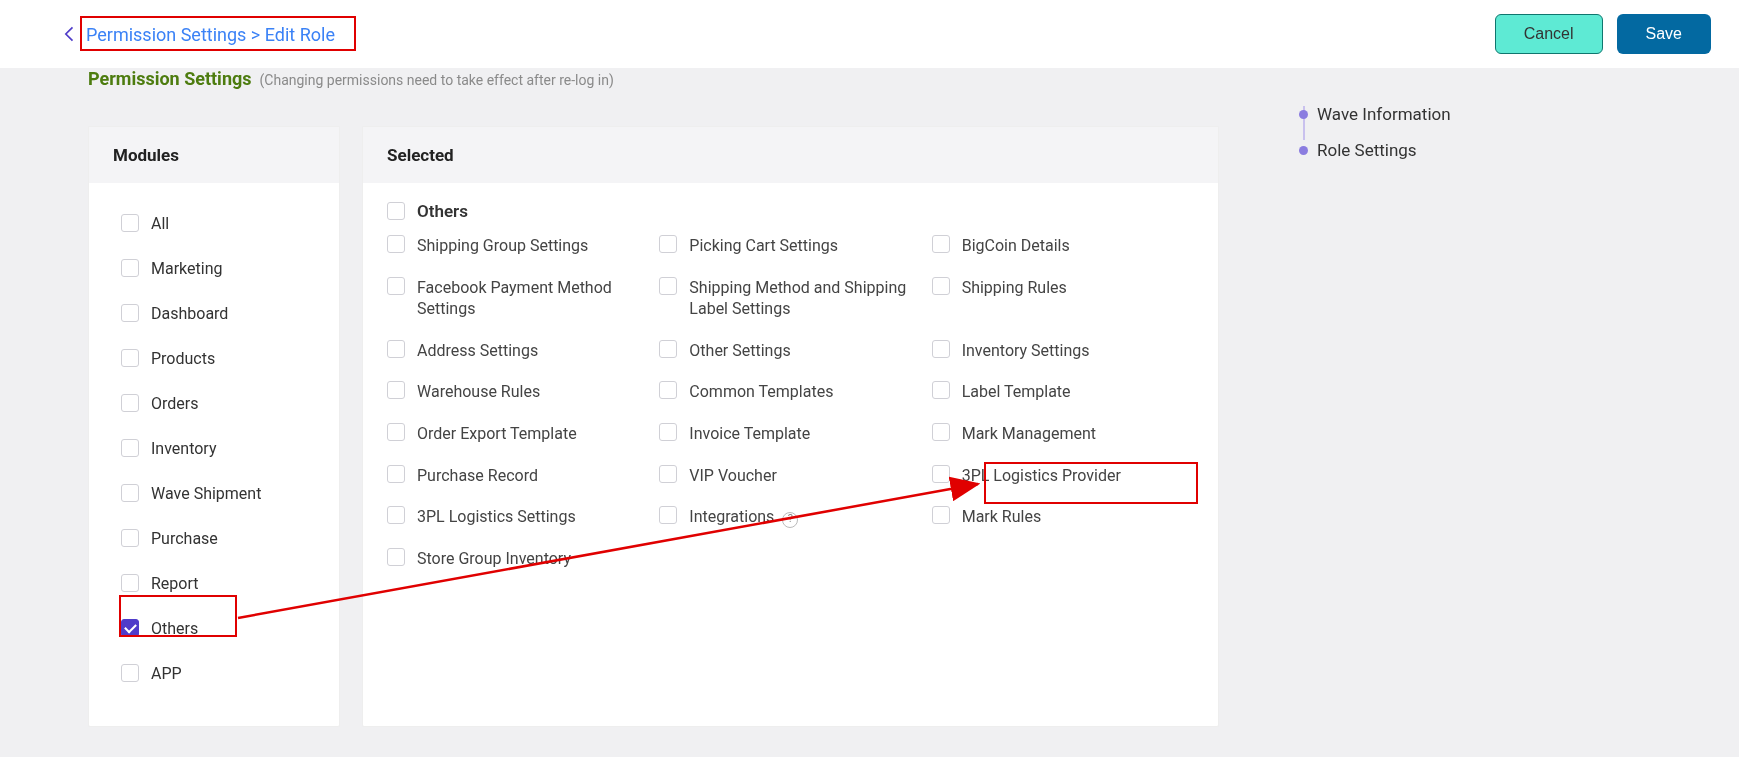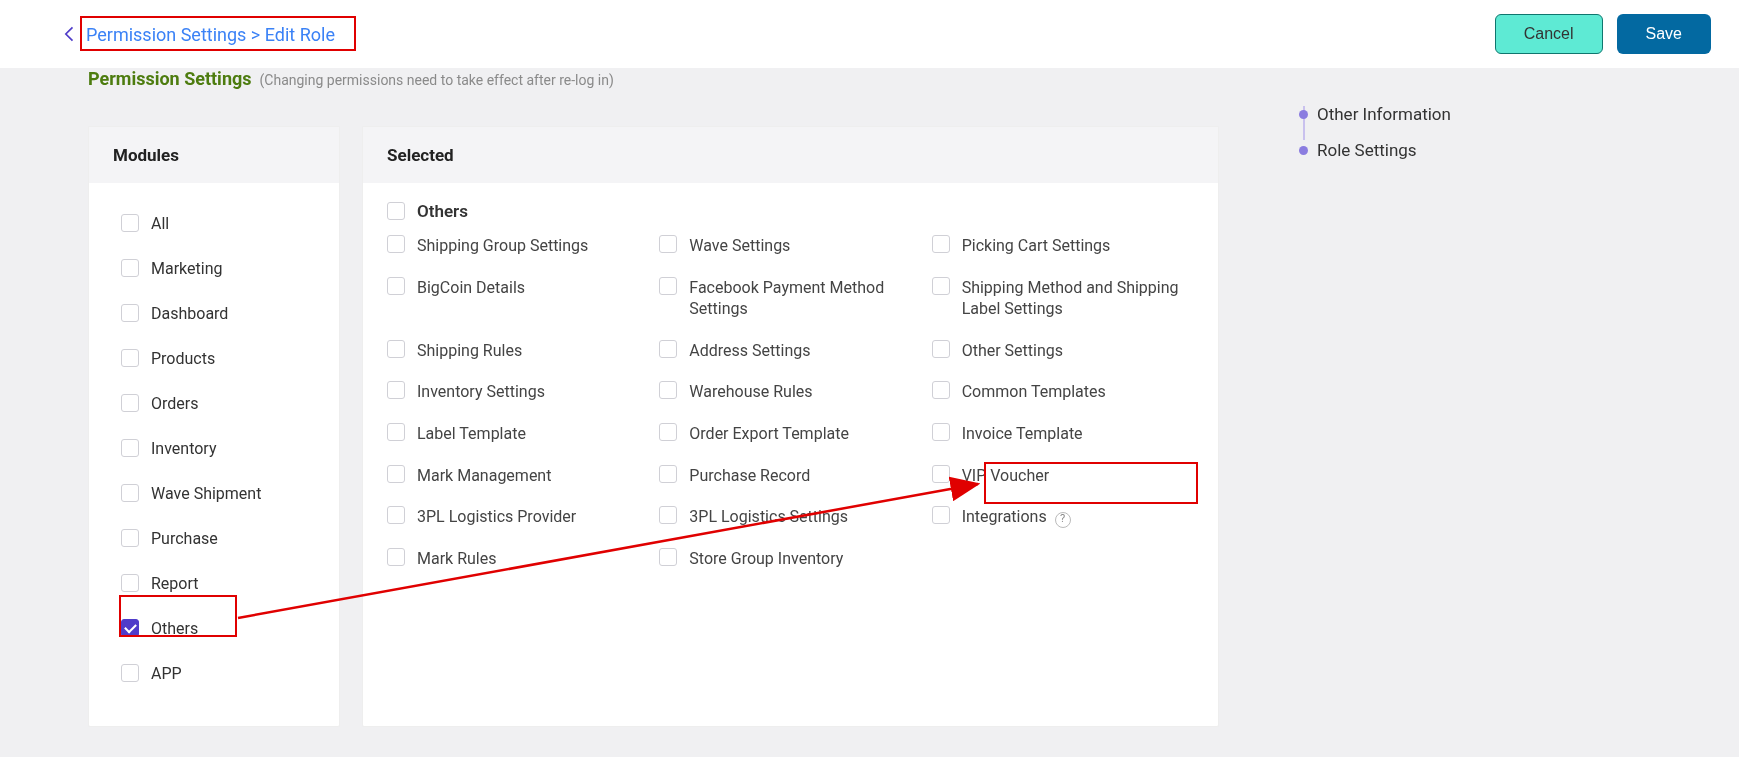--- a/index.html
+++ b/index.html
@@ -246,24 +246,20 @@
             <span class="checkbox"></span>
             <span>Others</span>
           </div>
           <div class="perm-grid" id="perm-grid">
               <div class="perm-item">
                 <span class="checkbox"></span>
                 <span class="label">Shipping Group Settings</span>
               </div>
               <div class="perm-item">
                 <span class="checkbox"></span>
-                <span class="label">Wave Settings</span>
-              </div>
-              <div class="perm-item">
-                <span class="checkbox"></span>
                 <span class="label">Picking Cart Settings</span>
               </div>
               <div class="perm-item">
                 <span class="checkbox"></span>
                 <span class="label">BigCoin Details</span>
               </div>
               <div class="perm-item">
                 <span class="checkbox"></span>
                 <span class="label">Facebook Payment Method Settings</span>
               </div>
@@ -343,21 +339,21 @@
         </div>
       </div>
     </div>
   </div>
 
   <div class="right-nav">
     <div class="anchor-list" id="anchor-list">
       <div class="anchor-line"></div>
     <div class="anchor-item">
           <span class="anchor-dot"></span>
-          <span>Other Information</span>
+          <span>Wave Information</span>
         </div>
         <div class="anchor-item">
           <span class="anchor-dot"></span>
           <span>Role Settings</span>
         </div>
       </div>
   </div>
 </div>
 
 <div class="anno anno-breadcrumb"></div>

